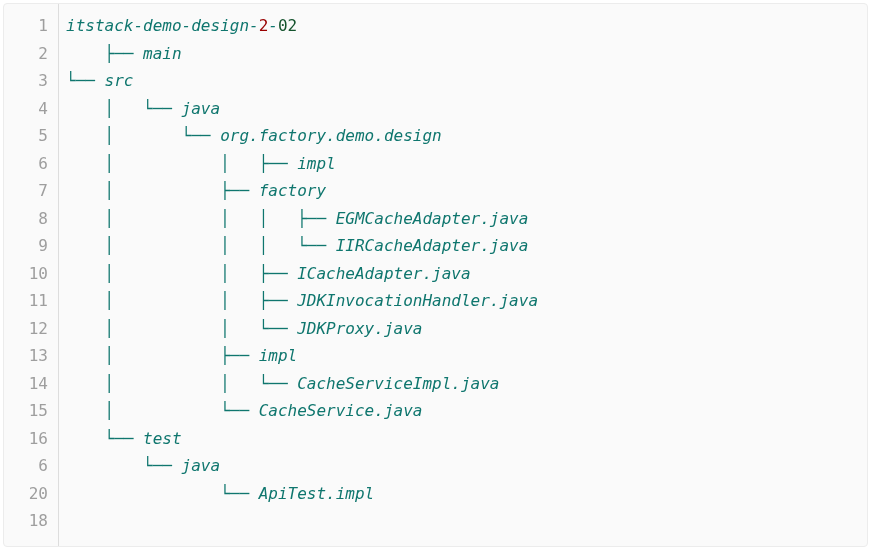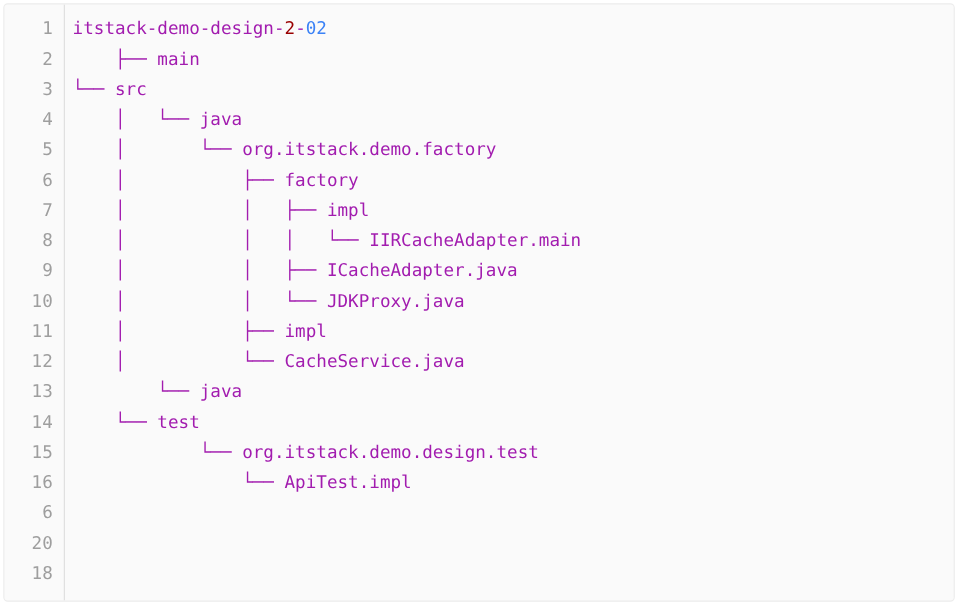--- a/index.html
+++ b/index.html
@@ -42,23 +42,23 @@
     overflow: hidden;
   }
   .gutter-line {
     height: 27.5px;
   }
   .code-line {
     height: 27.5px;
     white-space: pre;
     color: #333333;
   }
-  .seg-default { color: #a21caf; }
+  .seg-default { color: #0f766e; font-style: italic; }
   .seg-red     { color: #990000; }
-  .seg-teal    { color: #3b82f6; }
+  .seg-teal    { color: #14532d; }
 </style>
 </head>
 <body>
 
 <div class="code-block">
   <div class="gutter" id="gutter">
       <div class="gutter-line">1</div>
       <div class="gutter-line">2</div>
       <div class="gutter-line">3</div>
       <div class="gutter-line">4</div>
@@ -76,26 +76,28 @@
       <div class="gutter-line">16</div>
       <div class="gutter-line">6</div>
       <div class="gutter-line">20</div>
       <div class="gutter-line">18</div>
     </div>
   <div class="code-area" id="code">
       <div class="code-line"><span class="seg-default">itstack-demo-design-</span><span class="seg-red">2</span><span class="seg-default">-</span><span class="seg-teal">02</span></div>
       <div class="code-line"><span class="seg-default">    ├── main</span></div>
       <div class="code-line"><span class="seg-default">└── src</span></div>
       <div class="code-line"><span class="seg-default">    │   └── java</span></div>
-      <div class="code-line"><span class="seg-default">    │       └── org.itstack.demo.factory</span></div>
+      <div class="code-line"><span class="seg-default">    │       └── org.factory.demo.design</span></div>
+      <div class="code-line"><span class="seg-default">    │           │   ├── impl</span></div>
       <div class="code-line"><span class="seg-default">    │           ├── factory</span></div>
-      <div class="code-line"><span class="seg-default">    │           │   ├── impl</span></div>
-      <div class="code-line"><span class="seg-default">    │           │   │   └── IIRCacheAdapter.main</span></div>
+      <div class="code-line"><span class="seg-default">    │           │   │   ├── EGMCacheAdapter.java</span></div>
+      <div class="code-line"><span class="seg-default">    │           │   │   └── IIRCacheAdapter.java</span></div>
       <div class="code-line"><span class="seg-default">    │           │   ├── ICacheAdapter.java</span></div>
+      <div class="code-line"><span class="seg-default">    │           │   ├── JDKInvocationHandler.java</span></div>
       <div class="code-line"><span class="seg-default">    │           │   └── JDKProxy.java</span></div>
       <div class="code-line"><span class="seg-default">    │           ├── impl</span></div>
+      <div class="code-line"><span class="seg-default">    │           │   └── CacheServiceImpl.java</span></div>
       <div class="code-line"><span class="seg-default">    │           └── CacheService.java</span></div>
+      <div class="code-line"><span class="seg-default">    └── test</span></div>
       <div class="code-line"><span class="seg-default">        └── java</span></div>
-      <div class="code-line"><span class="seg-default">    └── test</span></div>
-      <div class="code-line"><span class="seg-default">            └── org.itstack.demo.design.test</span></div>
       <div class="code-line"><span class="seg-default">                └── ApiTest.impl</span></div>
     </div>
 </div>
 
 </body></html>

